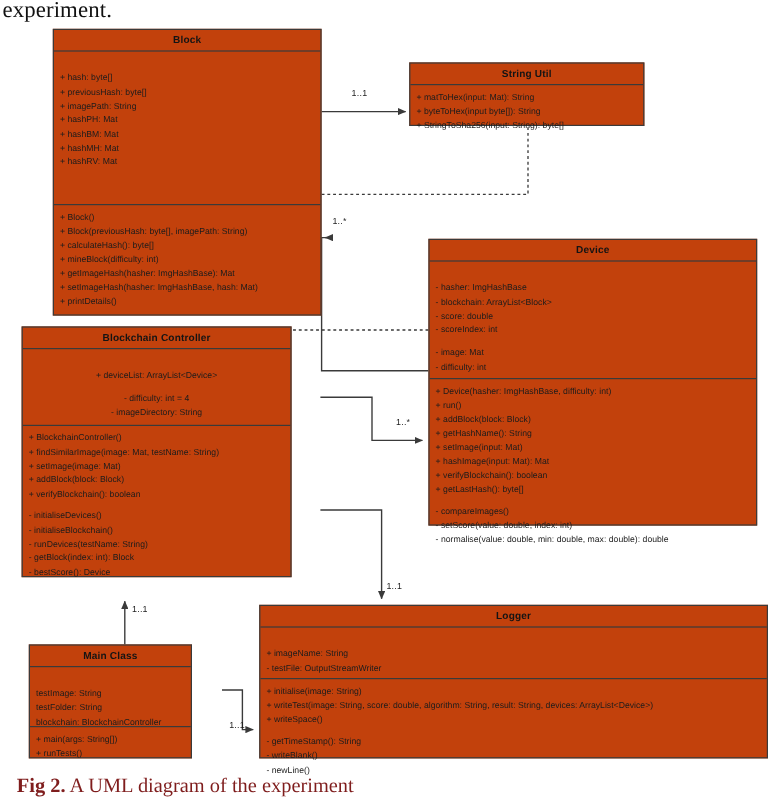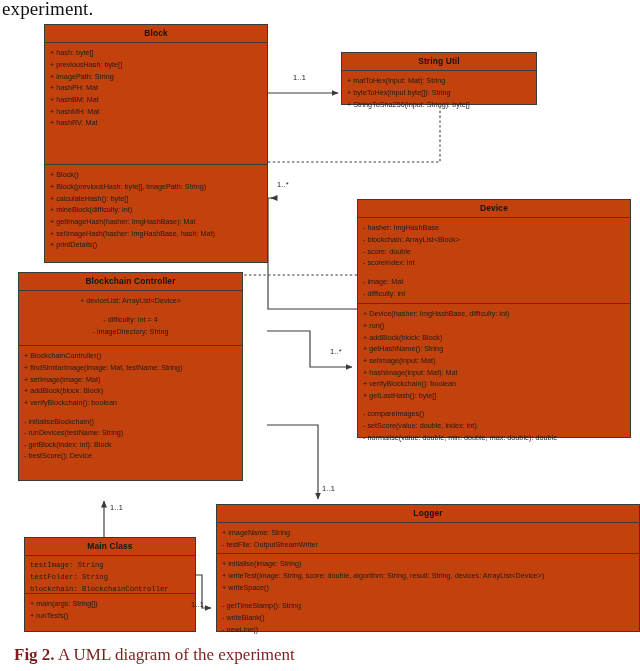--- a/index.html
+++ b/index.html
@@ -68,38 +68,38 @@
     letter-spacing: 0.15px;
     line-height: 1.1;
   }
   .uml-section {
     padding: 4px 5px 5px 5px;
     font-size: 7.2px;
     line-height: 1.62;
     color: #1c1c1c;
     letter-spacing: 0.02px;
   }
-  .uml-section.attrs { border-bottom: 1px solid #3a3a3a; }
+  .uml-section.attrs { border-bottom: 1px solid #3a3a3a; margin-top: 12px; }
   .uml-section.last { flex: 1 1 auto; }
   .uml-row { white-space: nowrap; }
   .uml-row.gap { height: 7px; }
 
   
   #class-block         { left: 44px;  top: 24px;  width: 224px; height: 239px; }
   #class-stringutil    { left: 341px; top: 52px;  width: 196px; height: 53px; }
   #class-device        { left: 357px; top: 199px; width: 274px; height: 239px; }
   #class-controller    { left: 18px;  top: 272px; width: 225px; height: 209px; }
-  #class-mainclass     { left: 24px;  top: 537px; width: 172px; height: 95px; }
+  #class-mainclass     { left: 24px;  top: 537px; width: 136px; height: 95px; }
   #class-logger        { left: 216px; top: 504px; width: 424px; height: 128px; }
 
   #class-block .uml-section.attrs   { height: 122px; }
   #class-stringutil .uml-title      { padding: 4px 2px; }
   #class-device .uml-section.attrs  { height: 86px; }
   #class-controller .uml-section.attrs { height: 55px; text-align: center; }
-  #class-mainclass .uml-section.attrs  { height: 38px; font-family: Liberation Mono, monospace; }
+  #class-mainclass .uml-section.attrs  { height: 38px; }
   #class-logger .uml-section.attrs  { height: 31px; }
 
   
   .mult {
     position: absolute;
     font-size: 7.4px;
     color: #1c1c1c;
     background: transparent;
     z-index: 7;
     white-space: nowrap;
@@ -225,20 +225,21 @@
       <div class="uml-row">- difficulty: int = 4</div>
       <div class="uml-row">- imageDirectory: String</div>
     </div>
     <div class="uml-section last">
       <div class="uml-row">+ BlockchainController()</div>
       <div class="uml-row">+ findSimilarImage(image: Mat, testName: String)</div>
       <div class="uml-row">+ setImage(image: Mat)</div>
       <div class="uml-row">+ addBlock(block: Block)</div>
       <div class="uml-row">+ verifyBlockchain(): boolean</div>
       <div class="uml-row gap"></div>
+      <div class="uml-row">- initialiseDevices()</div>
       <div class="uml-row">- initialiseBlockchain()</div>
       <div class="uml-row">- runDevices(testName: String)</div>
       <div class="uml-row">- getBlock(index: int): Block</div>
       <div class="uml-row">- bestScore(): Device</div>
     </div>
   </div>
 
   <div class="uml-class" id="class-mainclass">
     <div class="uml-title">Main Class</div>
     <div class="uml-section attrs">

